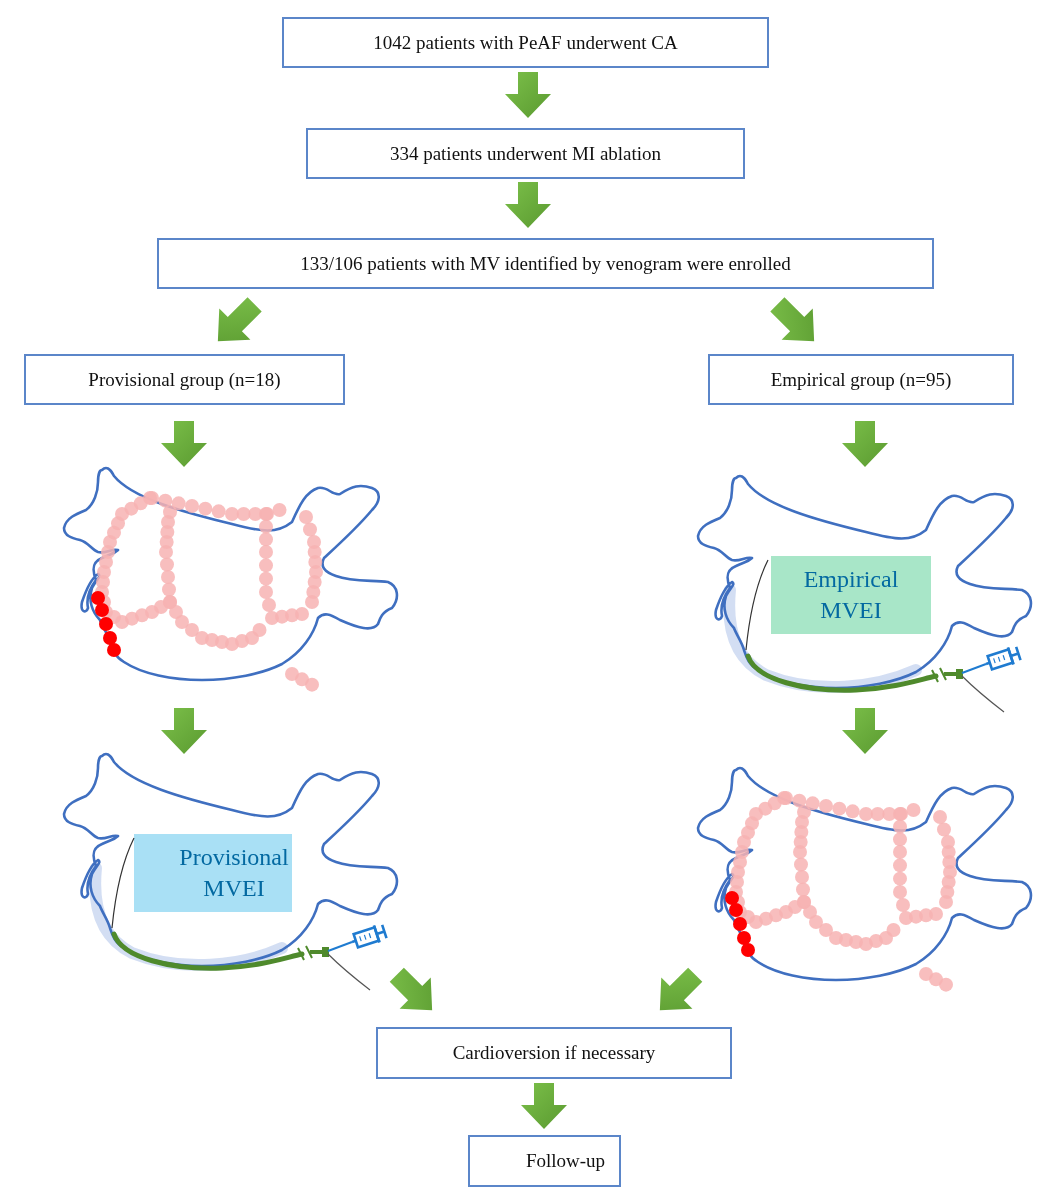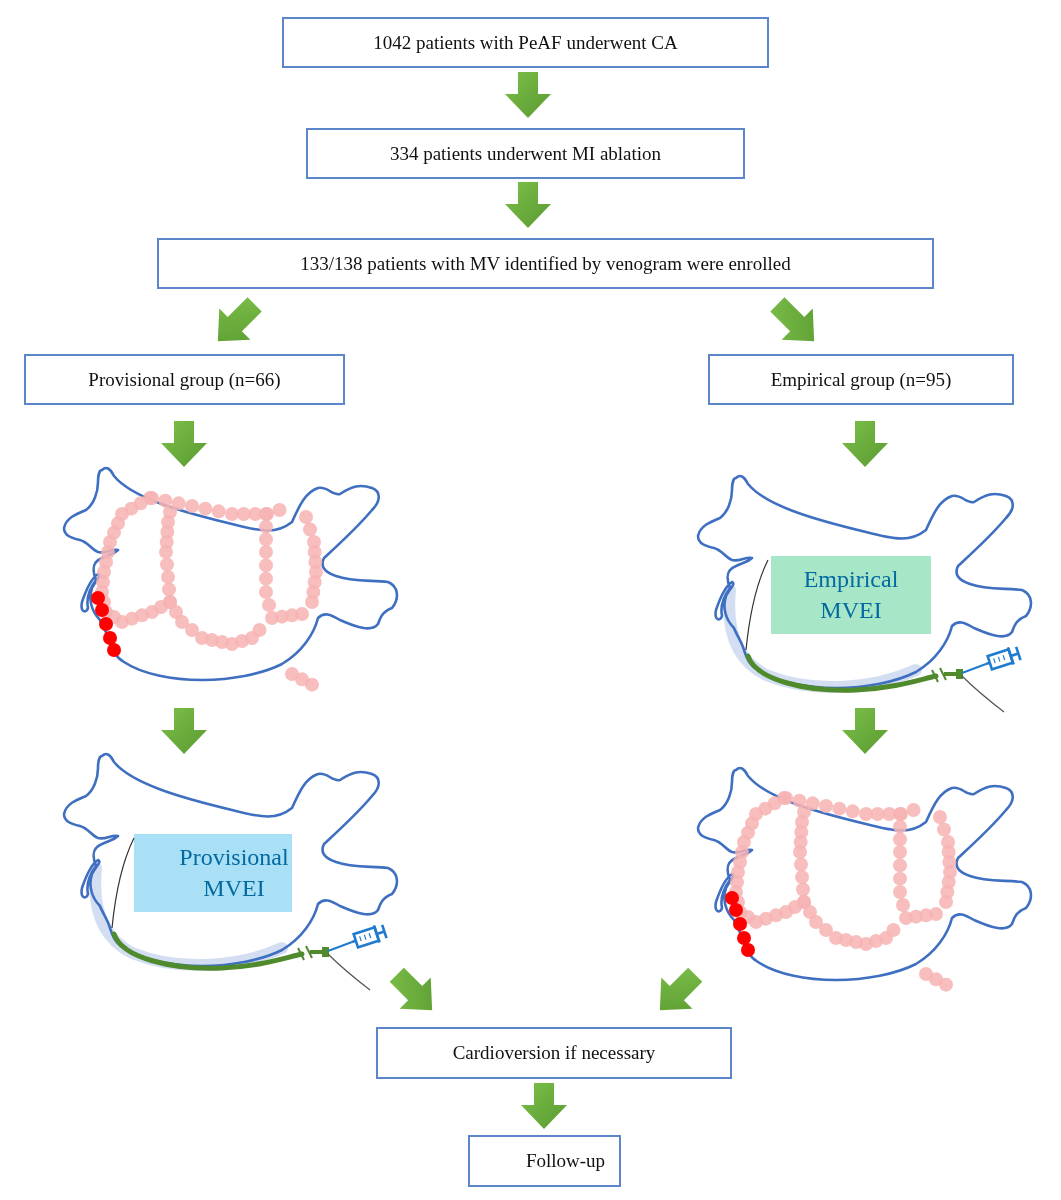--- a/index.html
+++ b/index.html
@@ -11,24 +11,24 @@
 </head>
 <body>
 
 <div class="box" style="left:282px;top:17px;width:487px;height:51px;">
     <span>1042 patients with PeAF underwent CA</span>
   </div>
 <div class="box" style="left:306px;top:128px;width:439px;height:51px;">
     <span>334 patients underwent MI ablation</span>
   </div>
 <div class="box" style="left:157px;top:238px;width:777px;height:51px;">
-    <span>133/138 patients with MV identified by venogram were enrolled</span>
+    <span>133/106 patients with MV identified by venogram were enrolled</span>
   </div>
 <div class="box" style="left:24px;top:354px;width:321px;height:51px;">
-    <span>Provisional group (n=66)</span>
+    <span>Provisional group (n=18)</span>
   </div>
 <div class="box" style="left:708px;top:354px;width:306px;height:51px;">
     <span>Empirical group (n=95)</span>
   </div>
 <div class="box" style="left:376px;top:1027px;width:356px;height:52px;">
     <span>Cardioversion if necessary</span>
   </div>
 <div class="box" style="left:468px;top:1135px;width:153px;height:52px;padding-left:42px;">
     <span>Follow-up</span>
   </div>

